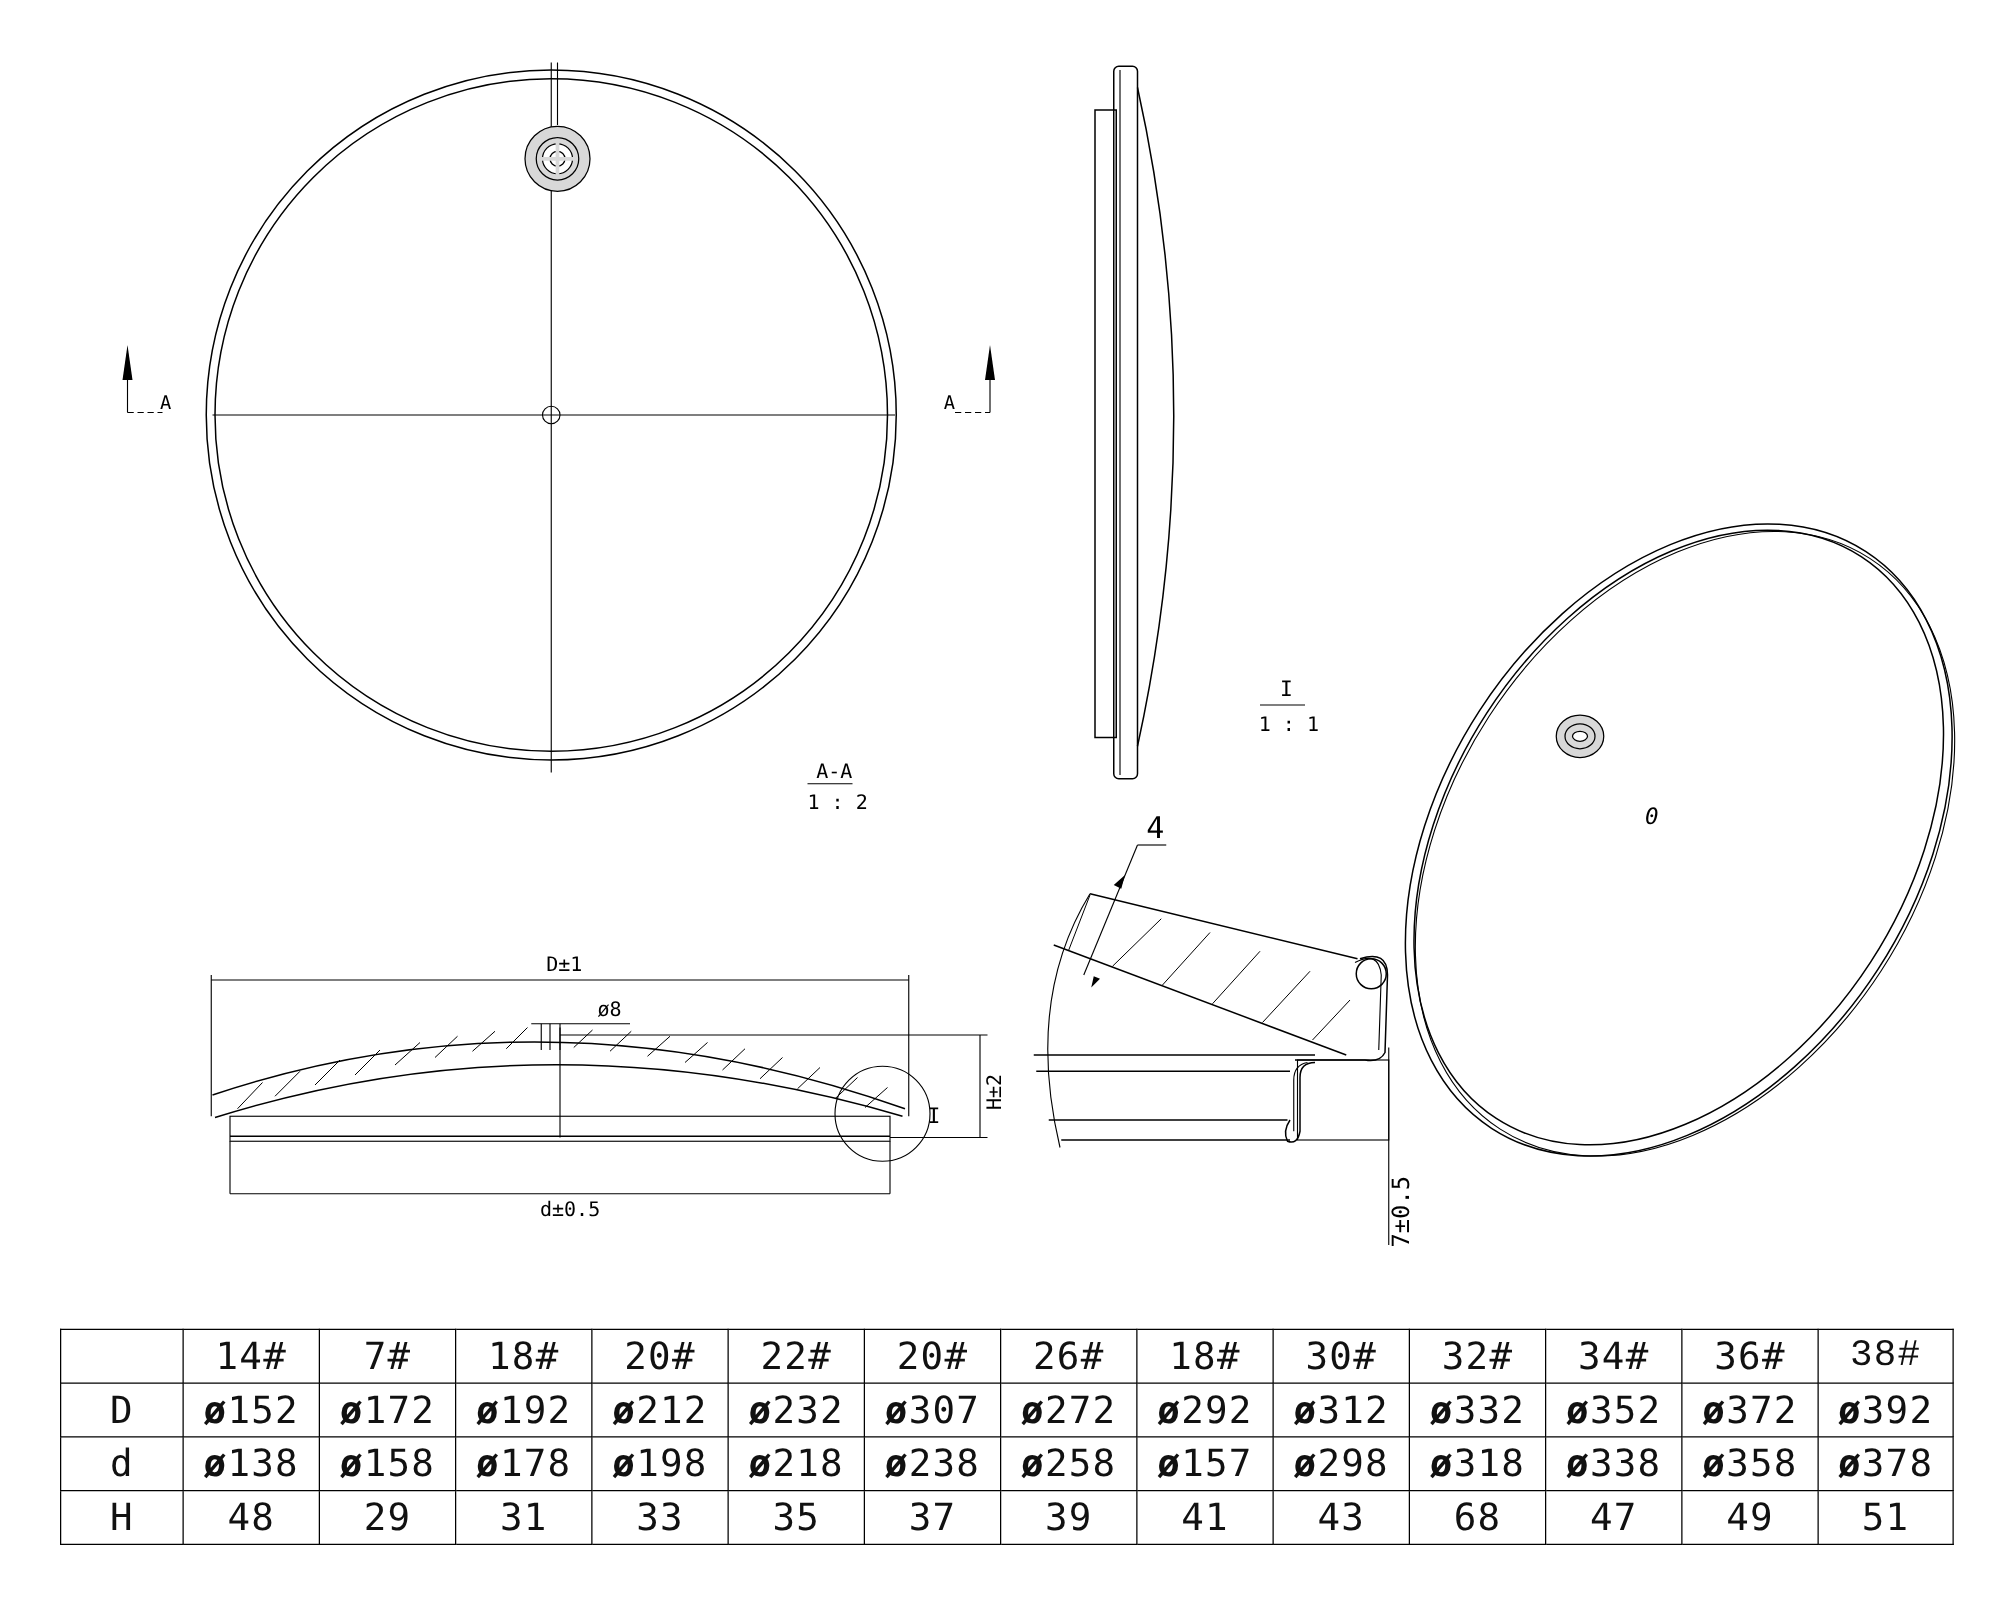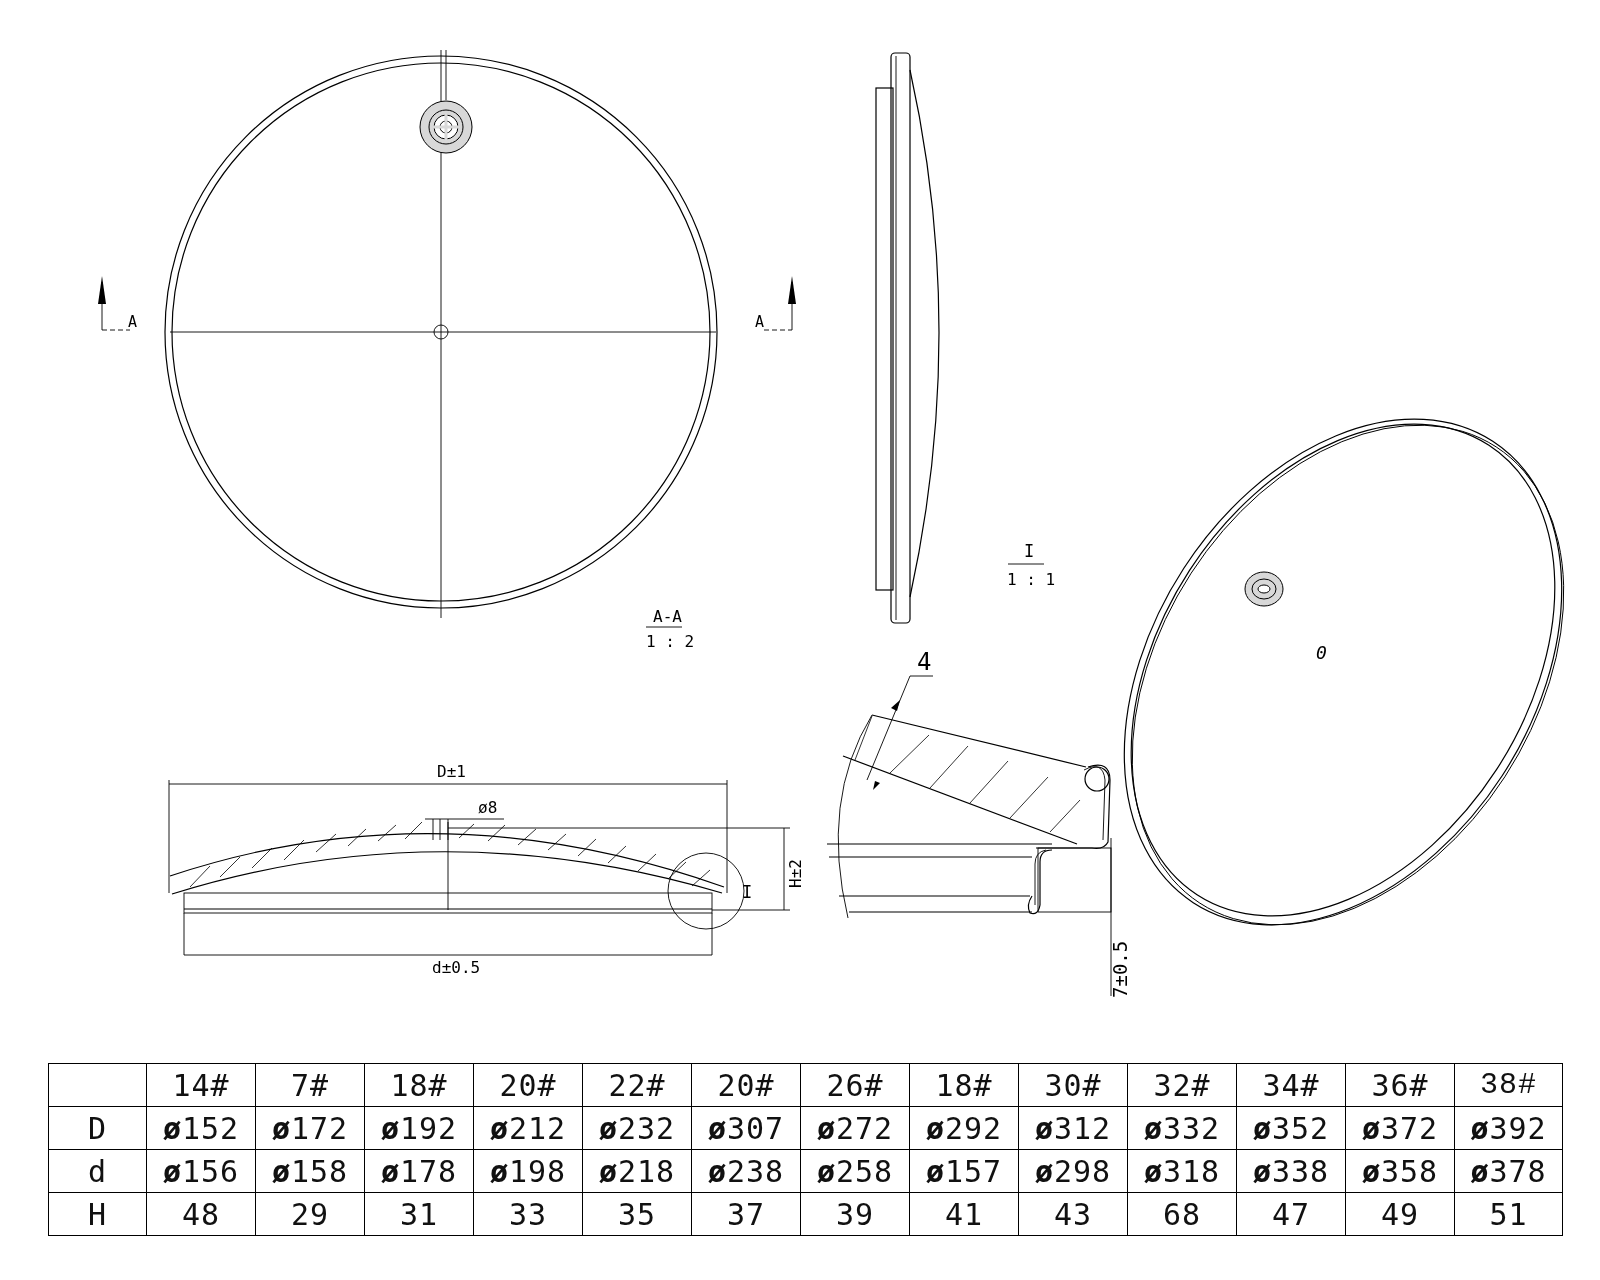--- a/index.html
+++ b/index.html
@@ -210,21 +210,21 @@
     <td><span class="phi">ø</span><span>272</span></td>
     <td><span class="phi">ø</span><span>292</span></td>
     <td><span class="phi">ø</span><span>312</span></td>
     <td><span class="phi">ø</span><span>332</span></td>
     <td><span class="phi">ø</span><span>352</span></td>
     <td><span class="phi">ø</span><span>372</span></td>
     <td><span class="phi">ø</span><span>392</span></td>
   </tr>
   <tr>
     <td class="first">d</td>
-    <td><span class="phi">ø</span><span>156</span></td>
+    <td><span class="phi">ø</span><span>138</span></td>
     <td><span class="phi">ø</span><span>158</span></td>
     <td><span class="phi">ø</span><span>178</span></td>
     <td><span class="phi">ø</span><span>198</span></td>
     <td><span class="phi">ø</span><span>218</span></td>
     <td><span class="phi">ø</span><span>238</span></td>
     <td><span class="phi">ø</span><span>258</span></td>
     <td><span class="phi">ø</span><span>157</span></td>
     <td><span class="phi">ø</span><span>298</span></td>
     <td><span class="phi">ø</span><span>318</span></td>
     <td><span class="phi">ø</span><span>338</span></td>

